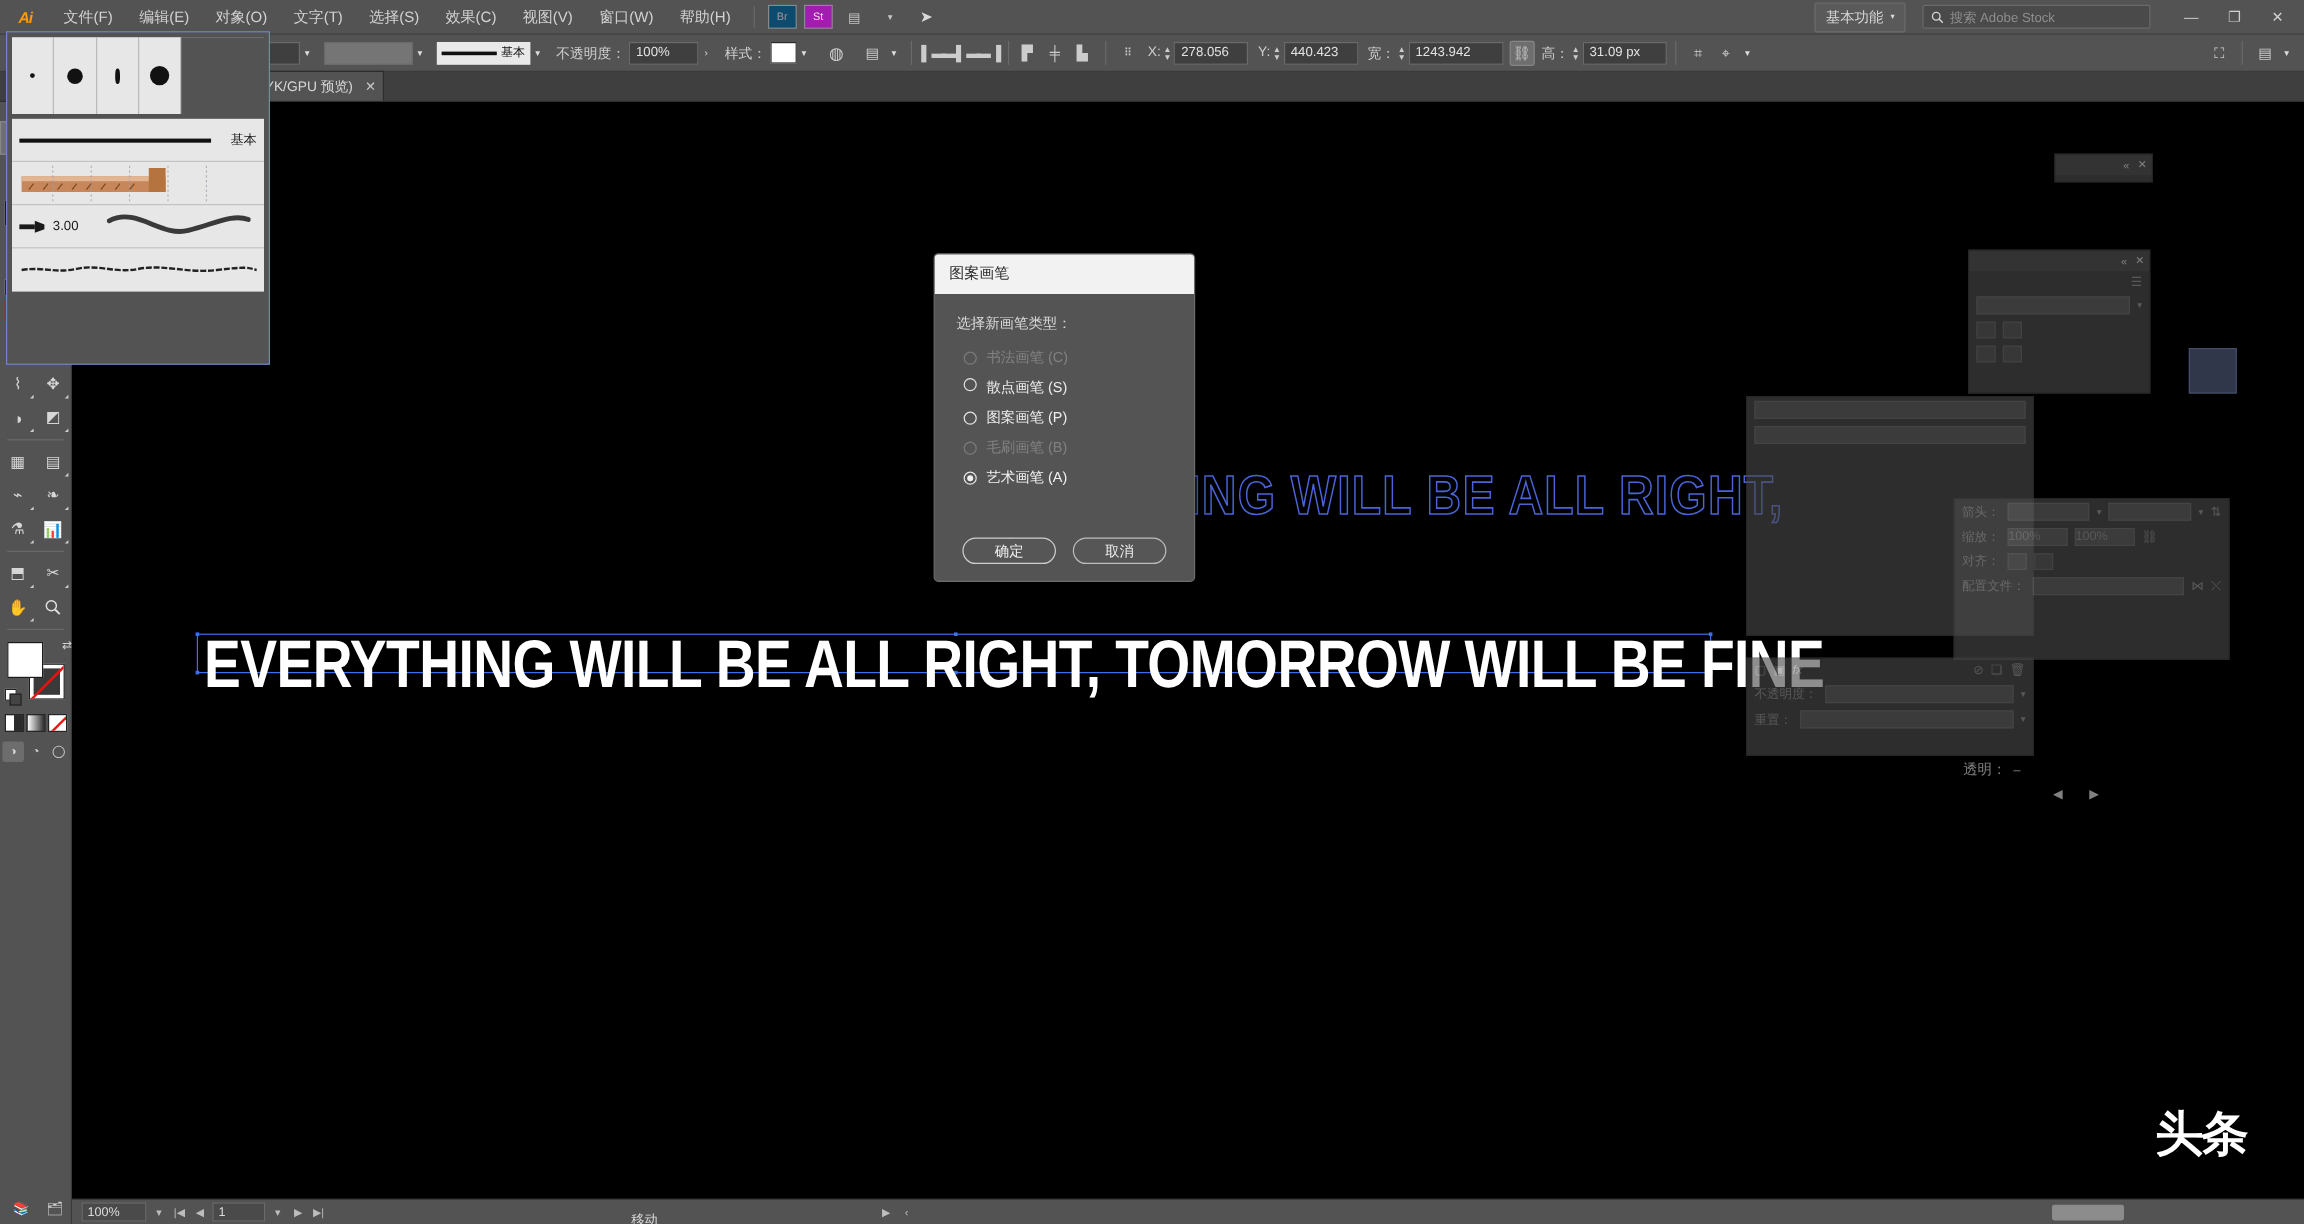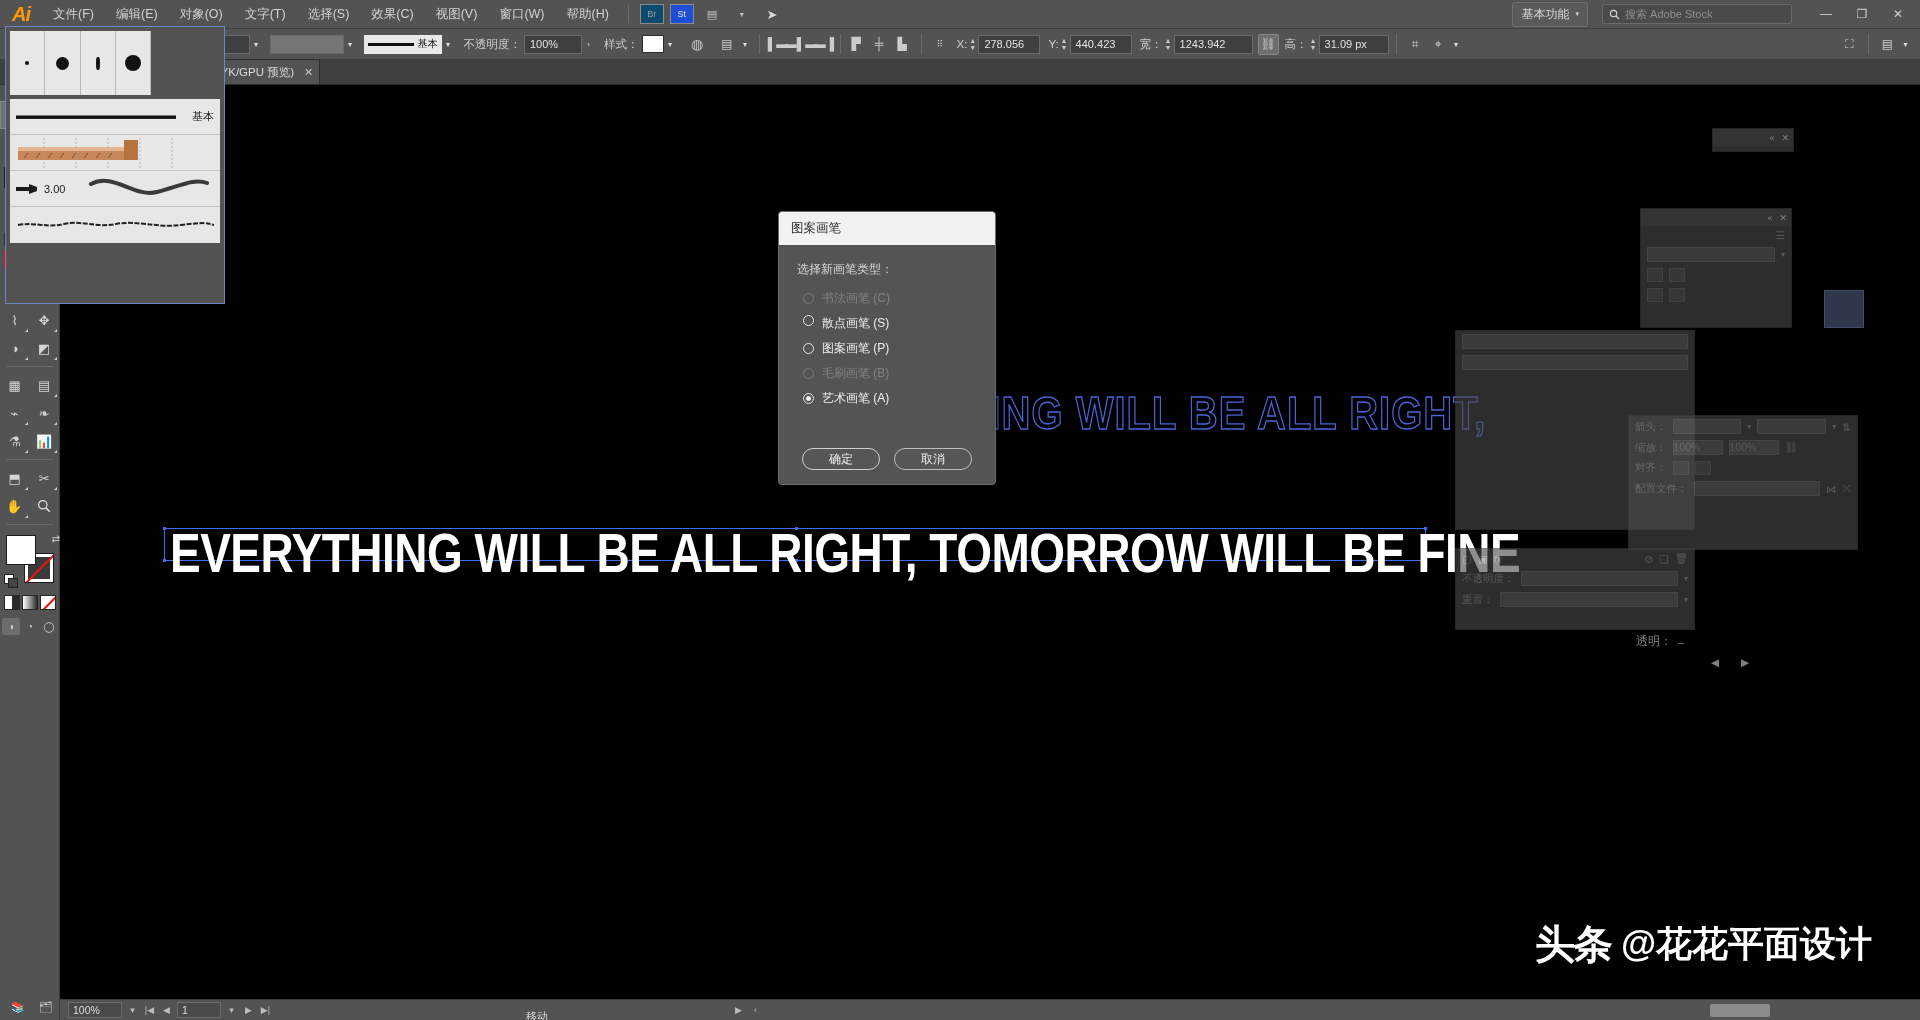--- a/index.html
+++ b/index.html
@@ -4,29 +4,29 @@
 <style>
   * { box-sizing: border-box; margin:0; padding:0; }
   html,body { width:1920px; height:1020px; overflow:hidden; background:#535353;
     font-family:"Liberation Sans","DejaVu Sans",sans-serif; }
   body { position:relative; -webkit-font-smoothing:antialiased; }
 
   
   #menubar { position:absolute; left:0; top:0; width:1920px; height:29px;
     background:#535353; border-bottom:1px solid #3d3d3d; display:flex; align-items:center; }
   #ai-logo { width:30px; height:22px; margin:0 6px 0 6px; display:flex; align-items:center;
-    justify-content:center; color:#ff9a00; font-weight:bold; font-size:20px;
+    justify-content:center; color:#ff9a00; font-weight:bold; font-size:13px;
     letter-spacing:-1px; font-style:italic; }
   .menu-item { color:#d2d2d2; font-size:12.5px; padding:0 11px; line-height:29px;
     white-space:nowrap; cursor:default; }
   #menu-sep { width:1px; height:18px; background:#6a6a6a; margin:0 8px; }
   .mb-icon { width:24px; height:20px; margin:0 3px; display:flex; align-items:center;
     justify-content:center; color:#c4c4c4; font-size:11px; }
   .mb-icon.box { border:1px solid #8a8a8a; background:#0c4a6e; color:#9a9a9a; font-size:9px; }
-  .mb-icon.box.lit { color:#e6e6e6; background:#1d4ed8; }
+  .mb-icon.box.lit { color:#e6e6e6; background:#a21caf; }
   #menu-right { margin-left:auto; display:flex; align-items:center; height:29px; padding-right:4px; }
   #workspace-btn { color:#d7d7d7; font-size:12px; border:1px solid #6d6d6d; background:#5a5a5a;
     padding:3px 8px; border-radius:2px; display:flex; align-items:center; gap:6px; }
   #search-box { margin-left:14px; width:190px; height:20px; background:#4a4a4a;
     border:1px solid #6a6a6a; border-radius:2px; display:flex; align-items:center;
     padding:0 6px; gap:5px; }
   #search-box .txt { color:#8e8e8e; font-size:11px; }
   .wincaps { display:flex; align-items:center; margin-left:16px; }
   .wincap { width:36px; height:26px; display:flex; align-items:center; justify-content:center;
     color:#d0d0d0; font-size:12px; }
@@ -453,21 +453,20 @@
     <div class="selcap" style="right:-2px;top:-2px;"></div>
     <div class="selcap" style="left:-2px;bottom:-2px;"></div>
     <div class="selcap" style="right:-2px;bottom:-2px;"></div>
     <div class="selcap" style="left:50%;top:-2px;"></div>
     <div class="selcap" style="left:50%;bottom:-2px;"></div>
   </div>
   <div id="bigtext">EVERYTHING WILL BE ALL RIGHT, TOMORROW WILL BE FINE</div>
 
   <div id="watermark">
     <span id="wm-logo">头条</span>
-    <span>@花花平面设计</span>
   </div>
 </div>
 
 <div id="cmykPanel">
   <div class="ptabs">
     <div class="ptab">属性</div>
   </div>
   <div class="cmrow">
     <span class="lb">C</span>
     <span class="tri"></span>

